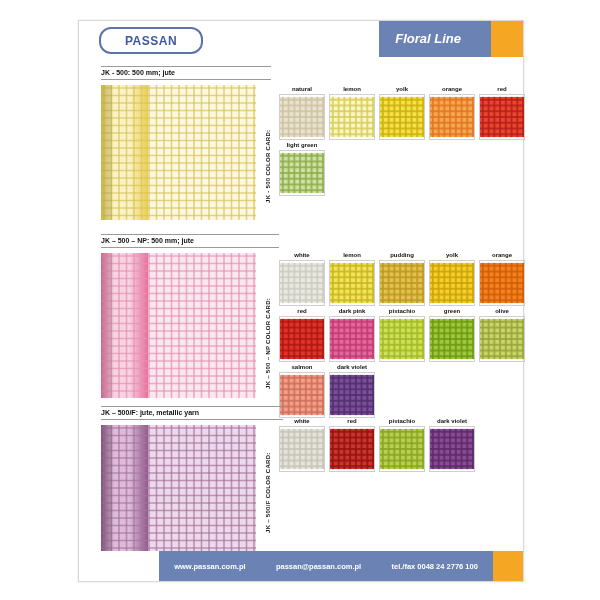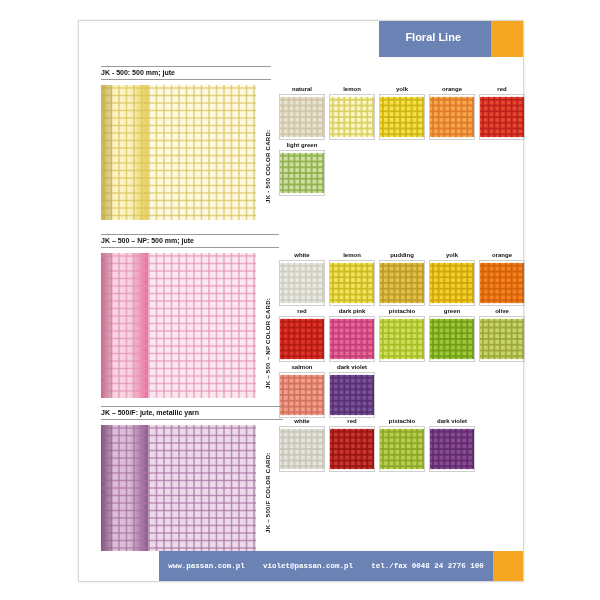--- a/index.html
+++ b/index.html
@@ -4,46 +4,49 @@
 <style>
   html,body{margin:0;padding:0;}
   body{width:600px;height:600px;background:#ffffff;font-family:"Liberation Sans",sans-serif;}
   .page{position:relative;width:600px;height:600px;background:#ffffff;}
   .sheet{position:absolute;left:78px;top:20px;width:444px;height:560px;background:#ffffff;border:1px solid #d8d8d8;box-shadow:0 0 2px rgba(0,0,0,0.12);}
   
   .header{position:absolute;left:0;top:0;width:444px;height:36px;background:#6b82b4;}
   .hdr-white{position:absolute;left:0;top:0;width:300px;height:36px;background:#ffffff;}
   .logo{position:absolute;left:20px;top:6px;width:100px;height:23px;border:2px solid #5c74ab;border-radius:12px;background:#ffffff;display:flex;align-items:center;justify-content:center;}
   .logo-text{font-size:12px;font-weight:bold;color:#3e5a9c;letter-spacing:0.5px;font-family:"Liberation Sans",sans-serif;}
-  .hdr-title{position:absolute;right:62px;top:10px;font-size:11px;font-weight:bold;color:#ffffff;}
+  .hdr-title{position:absolute;right:62px;top:10px;font-size:13px;font-style:italic;font-weight:bold;color:#ffffff;}
   .hdr-accent{position:absolute;right:0;top:0;width:32px;height:36px;background:#f5a623;}
   
   .footer{position:absolute;left:0;bottom:0;width:444px;height:30px;background:#6b82b4;}
   .footer-white{position:absolute;left:0;top:0;width:80px;height:30px;background:#ffffff;}
   .footer-accent{position:absolute;right:0;top:0;width:30px;height:30px;background:#f5a623;}
-  .footer-row{position:absolute;left:80px;top:0;right:30px;height:30px;display:flex;align-items:center;justify-content:space-around;font-family:Liberation Mono, monospace;}
+  .footer-row{position:absolute;left:80px;top:0;right:30px;height:30px;display:flex;align-items:center;justify-content:space-around;}
   .footer-row span{font-size:7.5px;color:#ffffff;font-weight:bold;}
   
   .section-title{position:absolute;font-size:7px;font-weight:bold;color:#111;}
   .rule{position:absolute;background:#9a9a9a;height:1px;}
   .bigswatch{position:absolute;overflow:hidden;}
   .rotlabel{position:absolute;font-size:6px;font-weight:bold;color:#111;writing-mode:vertical-rl;transform:rotate(180deg);letter-spacing:0.3px;white-space:nowrap;}
   .cell{position:absolute;}
   .cell .cap{font-size:6px;font-weight:bold;color:#111;text-align:center;display:block;margin-bottom:1px;height:8px;line-height:8px;}
   .cell .sw{width:44px;height:44px;border:1px solid #cfcfcf;overflow:hidden;}
   .weave{width:100%;height:100%;}
 </style>
 </head>
 <body>
 
 <div class="page">
   <div class="sheet">
 
     <div class="header">
       <div class="hdr-white"></div>
+      <div class="logo">
+        <span class="logo-text">PASSAN</span>
+      </div>
       <div class="hdr-title">Floral Line</div>
       <div class="hdr-accent"></div>
     </div>
 
     <div class="section-title" style="left:22px;top:48px;">JK - 500: 500 mm; jute</div>
     <div class="rule" style="left:22px;top:45px;width:170px;"></div>
     <div class="rule" style="left:22px;top:58px;width:170px;"></div>
 
     <div class="bigswatch" id="big1" style="left:22px;top:64px;width:155px;height:135px;"><svg width="155" height="135" viewBox="0 0 155 135">
           <defs>
@@ -690,20 +693,20 @@
               <line x1="0" y1="33" x2="46" y2="33" stroke="#5e2b68" stroke-width="2.1" opacity="0.85"></line>
               <line x1="0" y1="39" x2="46" y2="39" stroke="#5e2b68" stroke-width="2.1" opacity="0.85"></line>
             </svg></div>
         </div>
       </div>
 
     <div class="footer">
       <div class="footer-white"></div>
       <div class="footer-row">
         <span>www.passan.com.pl</span>
-        <span>violet@passan.com.pl</span>
+        <span>passan@passan.com.pl</span>
         <span>tel./fax 0048 24 2776 100</span>
       </div>
       <div class="footer-accent"></div>
     </div>
 
   </div>
 </div>
 
 </body></html>

